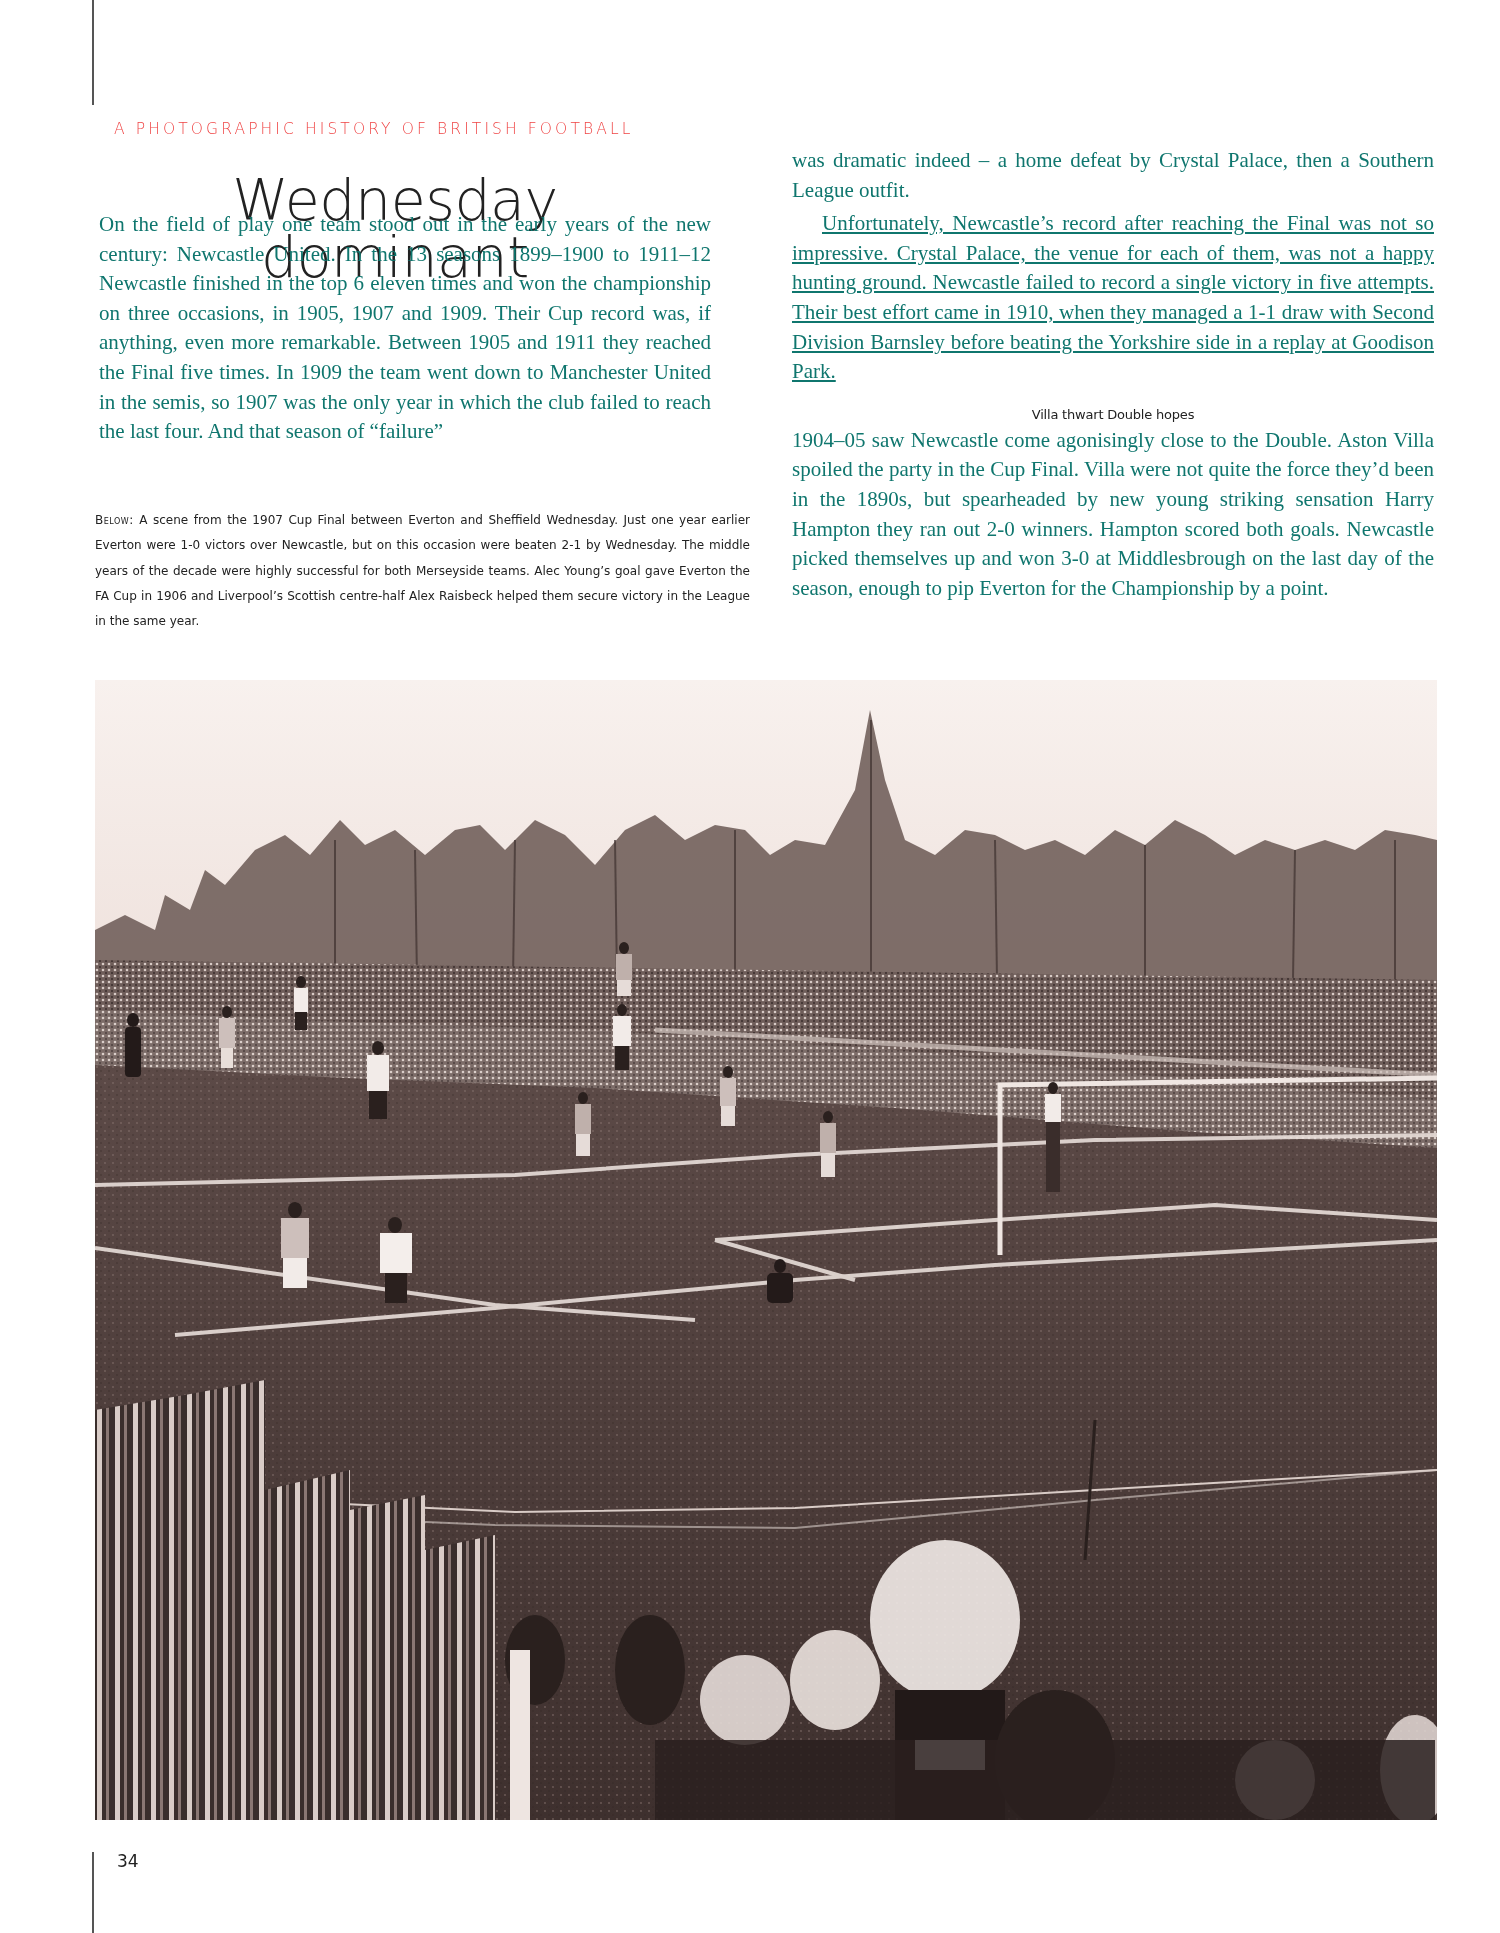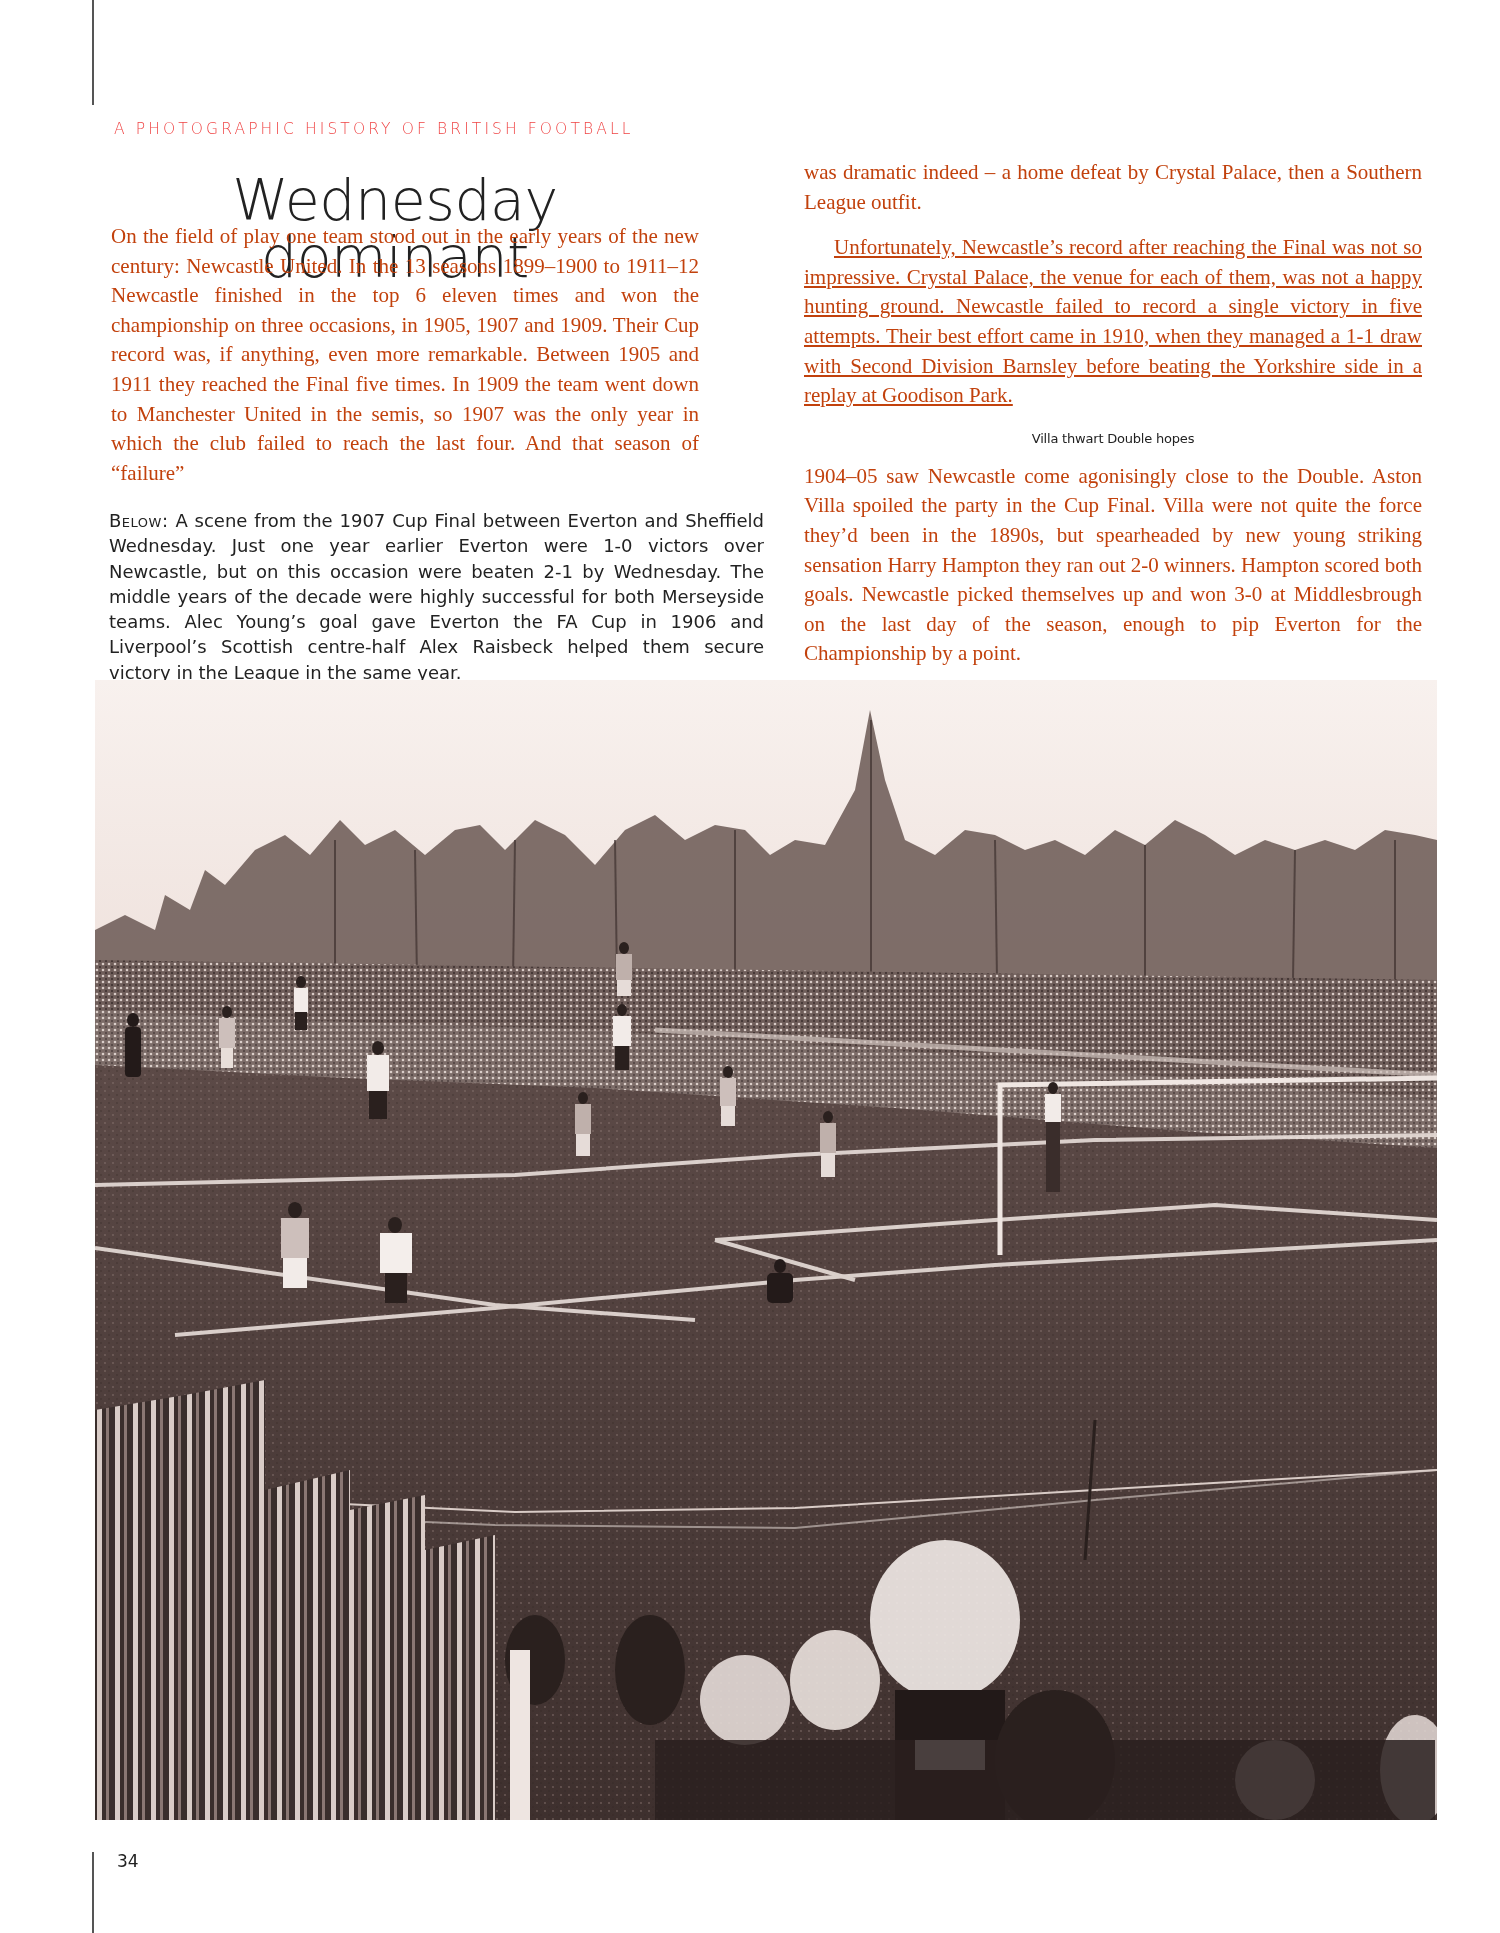--- a/index.html
+++ b/index.html
@@ -3,24 +3,24 @@
 <meta charset="utf-8">
 <style>
   html, body { margin: 0; padding: 0; background: #ffffff; }
   body { width: 1500px; height: 1933px; position: relative; overflow: hidden; font-family: "Liberation Serif", serif; color: #1e1b1a; }
   .rule-top { position: absolute; left: 92px; top: 0; width: 2px; height: 105px; background: #555; }
   .rule-bottom { position: absolute; left: 92px; top: 1852px; width: 2px; height: 81px; background: #555; }
   .running-head { position: absolute; left: 114px; top: 80px; font-family: "DejaVu Sans", sans-serif; font-size: 15.5px; letter-spacing: 3.1px; color: #ef4444; font-weight: 300; margin-top: 40px; }
   .title { position: absolute; left: 95px; top: 134px; width: 600px; text-align: center; font-family: "DejaVu Sans", sans-serif; font-weight: 200; font-size: 57px; letter-spacing: -0.5px; color: #222; line-height: 1; }
   .col-left { position: absolute; left: 95px; top: 206px; width: 620px; }
   .col-right { position: absolute; left: 788px; top: 142px; width: 650px; }
-  p.body { margin: 16px; font-size: 21px; line-height: 29.6px; text-align: justify; text-align-last: left; color: #c2410c; }
+  p.body { margin: 4px; font-size: 21px; line-height: 29.6px; text-align: justify; text-align-last: left; color: #0f766e; }
   p.indent { text-indent: 30px; text-decoration: underline; }
   .subhead { font-family: "DejaVu Sans", sans-serif; font-size: 13px; text-align: center; margin: 20px 0 2px 0; color: #222; font-weight: 400; letter-spacing: -0.2px; }
-  .caption { position: absolute; left: 109px; top: 508px; width: 655px; font-family: "DejaVu Sans", sans-serif; font-size: 18px; line-height: 25.3px; text-align: justify; text-align-last: left; color: #222; }
+  .caption { position: absolute; left: 95px; top: 508px; width: 655px; font-family: "DejaVu Sans", sans-serif; font-size: 12px; line-height: 25.3px; text-align: justify; text-align-last: left; color: #222; }
   .caption .lead { font-variant: small-caps; letter-spacing: 0.5px; }
   .photo { position: absolute; left: 95px; top: 680px; width: 1342px; height: 1140px; overflow: hidden; background: #f6eeea; }
   .photo svg { display: block; }
   .page-number { position: absolute; left: 117px; top: 1851px; font-family: "DejaVu Sans", sans-serif; font-size: 17px; color: #222; }
 </style>
 </head>
 <body>
 
 <div class="rule-top"></div>
 <div class="running-head">A PHOTOGRAPHIC HISTORY OF BRITISH FOOTBALL</div>

